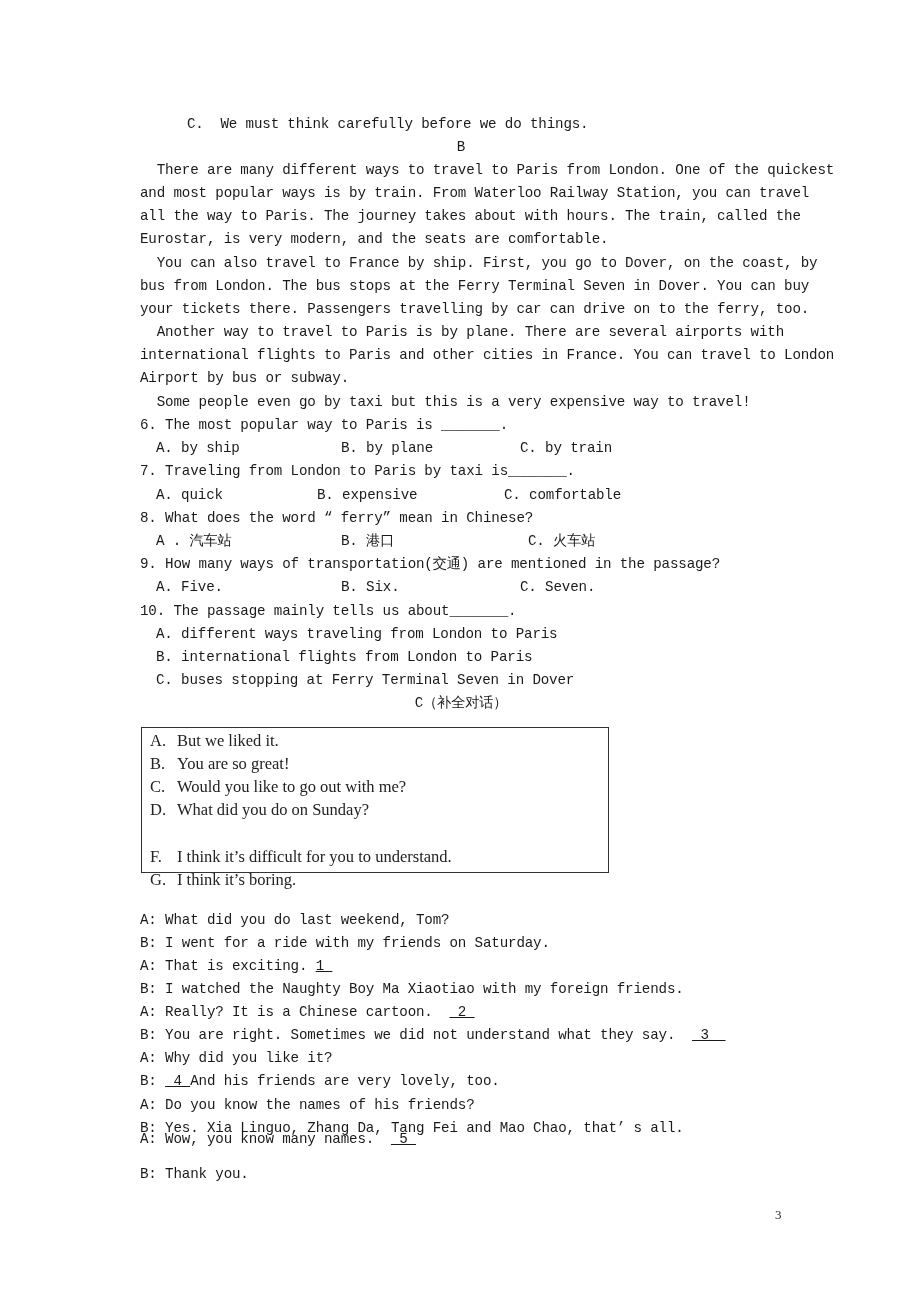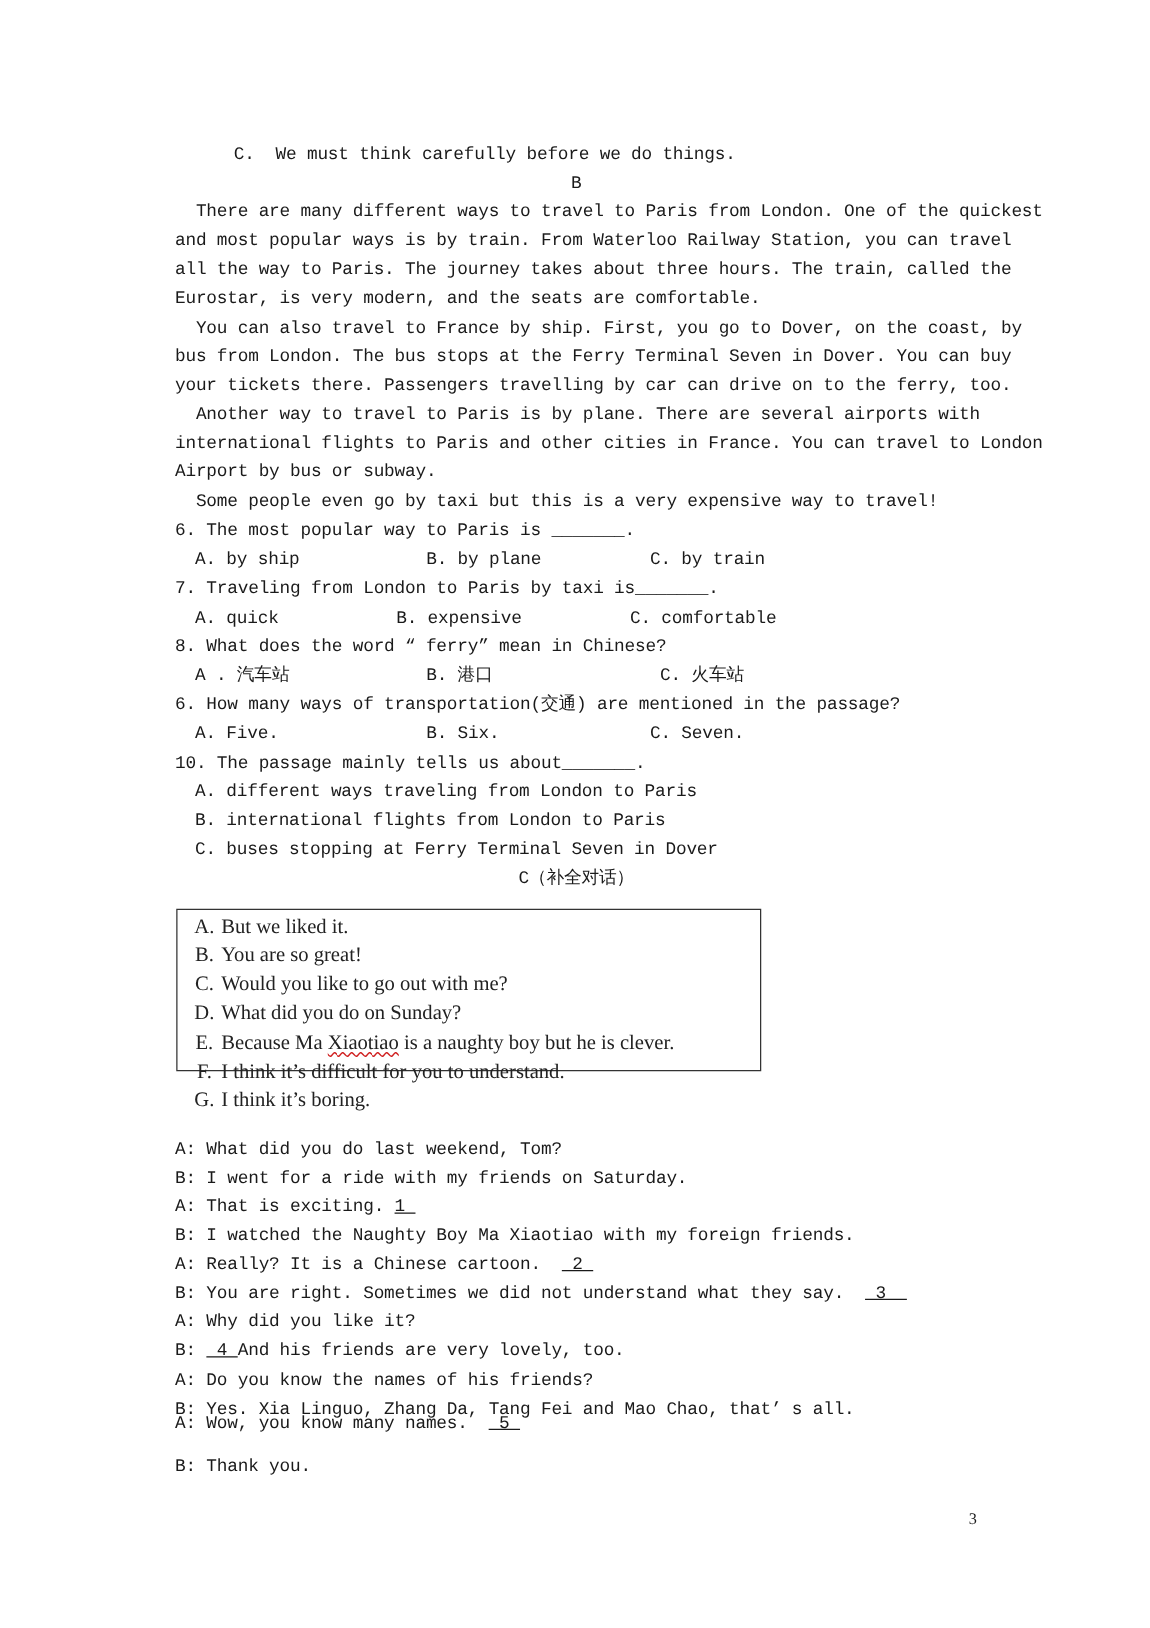--- a/index.html
+++ b/index.html
@@ -3,41 +3,41 @@
 <meta charset="utf-8">
 <style>
   html, body { margin:0; padding:0; background:#ffffff; }
   body { width:920px; height:1302px; position:relative; overflow:hidden;
          font-family:"DejaVu Serif", "Liberation Serif", serif; color:#1a1a1a; }
   .page { position:absolute; left:0; top:0; width:920px; height:1302px; }
   .line { position:absolute; font-size:14.2px; line-height:23px; white-space:pre;
           font-family:"Liberation Mono", "DejaVu Sans Mono", monospace; letter-spacing:-0.15px; }
   .center { text-align:center; }
   .blank { text-decoration:underline; }
-  .box { position:absolute; left:141px; top:727px; width:468px; height:130px;
-         border:1.5px solid #333; box-sizing:border-box;text-align:center; }
+  .box { position:absolute; left:141px; top:727px; width:468px; height:146px;
+         border:1.5px solid #333; box-sizing:border-box; }
   .box-item { position:absolute; left:8px; font-family:"Liberation Serif","DejaVu Serif",serif;
               font-size:16.5px; line-height:23px; white-space:pre; color:#222; }
   .box-item .lbl { display:inline-block; width:27px; }
   .squiggle { text-decoration:underline wavy #d02020; text-decoration-thickness:1px; text-underline-offset:2px; }
   .pagenum { position:absolute; left:775px; top:1207px; font-size:13px;
              font-family:"Liberation Serif", serif; }
 </style>
 </head>
 <body>
 
 <div class="page">
 
   <div class="line" style="left:187px;top:113px;">C.  We must think carefully before we do things.</div>
 
   <div class="line center" style="left:140px;top:136px;width:642px;">B</div>
 
   <div class="line" style="left:140px;top:159px;">  There are many different ways to travel to Paris from London. One of the quickest</div>
   <div class="line" style="left:140px;top:182px;">and most popular ways is by train. From Waterloo Railway Station, you can travel</div>
-  <div class="line" style="left:140px;top:205px;">all the way to Paris. The journey takes about three hours. The train, called the</div>
+  <div class="line" style="left:140px;top:205px;">all the way to Paris. The journey takes about with hours. The train, called the</div>
   <div class="line" style="left:140px;top:228px;">Eurostar, is very modern, and the seats are comfortable.</div>
 
   <div class="line" style="left:140px;top:252px;">  You can also travel to France by ship. First, you go to Dover, on the coast, by</div>
   <div class="line" style="left:140px;top:275px;">bus from London. The bus stops at the Ferry Terminal Seven in Dover. You can buy</div>
   <div class="line" style="left:140px;top:298px;">your tickets there. Passengers travelling by car can drive on to the ferry, too.</div>
 
   <div class="line" style="left:140px;top:321px;">  Another way to travel to Paris is by plane. There are several airports with</div>
   <div class="line" style="left:140px;top:344px;">international flights to Paris and other cities in France. You can travel to London</div>
   <div class="line" style="left:140px;top:391px;">  Some people even go by taxi but this is a very expensive way to travel!</div>
 
@@ -51,38 +51,37 @@
   <div class="line" style="left:140px;top:460px;">7. Traveling from London to Paris by taxi is_______.</div>
   <div class="line" style="left:156px;top:484px;">A. quick</div>
   <div class="line" style="left:317px;top:484px;">B. expensive</div>
   <div class="line" style="left:504px;top:484px;">C. comfortable</div>
 
   <div class="line" style="left:140px;top:507px;">8. What does the word “ ferry” mean in Chinese?</div>
   <div class="line" style="left:156px;top:530px;">A . 汽车站</div>
   <div class="line" style="left:341px;top:530px;">B. 港口</div>
   <div class="line" style="left:528px;top:530px;">C. 火车站</div>
 
-  <div class="line" style="left:140px;top:553px;">6. How many ways of transportation(交通) are mentioned in the passage?</div>
+  <div class="line" style="left:140px;top:553px;">9. How many ways of transportation(交通) are mentioned in the passage?</div>
   <div class="line" style="left:156px;top:576px;">A. Five.</div>
   <div class="line" style="left:341px;top:576px;">B. Six.</div>
   <div class="line" style="left:520px;top:576px;">C. Seven.</div>
 
   <div class="line" style="left:140px;top:600px;">10. The passage mainly tells us about_______.</div>
   <div class="line" style="left:156px;top:623px;">A. different ways traveling from London to Paris</div>
   <div class="line" style="left:156px;top:646px;">B. international flights from London to Paris</div>
   <div class="line" style="left:156px;top:669px;">C. buses stopping at Ferry Terminal Seven in Dover</div>
 
   <div class="line center" style="left:140px;top:692px;width:642px;">C（补全对话）</div>
 
   <div class="box">
     <div class="box-item" style="top:1px;"><span class="lbl">A.</span><span>But we liked it.</span></div>
     <div class="box-item" style="top:24px;"><span class="lbl">B.</span><span>You are so great!</span></div>
     <div class="box-item" style="top:47px;"><span class="lbl">C.</span><span>Would you like to go out with me?</span></div>
     <div class="box-item" style="top:70px;"><span class="lbl">D.</span><span>What did you do on Sunday?</span></div>
-    <div class="box-item" style="top:94px;"><span class="lbl">E.</span><span>Because Ma </span><span class="squiggle">Xiaotiao</span><span> is a naughty boy but he is clever.</span></div>
     <div class="box-item" style="top:117px;"><span class="lbl">F.</span><span>I think it’s difficult for you to understand.</span></div>
     <div class="box-item" style="top:140px;"><span class="lbl">G.</span><span>I think it’s boring.</span></div>
   </div>
 
   <div class="line" style="left:140px;top:909px;">A: What did you do last weekend, Tom?</div>
   <div class="line" style="left:140px;top:932px;font-family:Liberation Mono, monospace;">B: I went for a ride with my friends on Saturday.</div>
   <div class="line" style="left:140px;top:955px;"><span>A: That is exciting. </span><span class="blank">1 </span></div>
   <div class="line" style="left:140px;top:978px;">B: I watched the Naughty Boy Ma Xiaotiao with my foreign friends.</div>
   <div class="line" style="left:140px;top:1001px;"><span>A: Really? It is a Chinese cartoon.  </span><span class="blank"> 2 </span></div>
   <div class="line" style="left:140px;top:1024px;"><span>B: You are right. Sometimes we did not understand what they say.  </span><span class="blank"> 3  </span></div>

